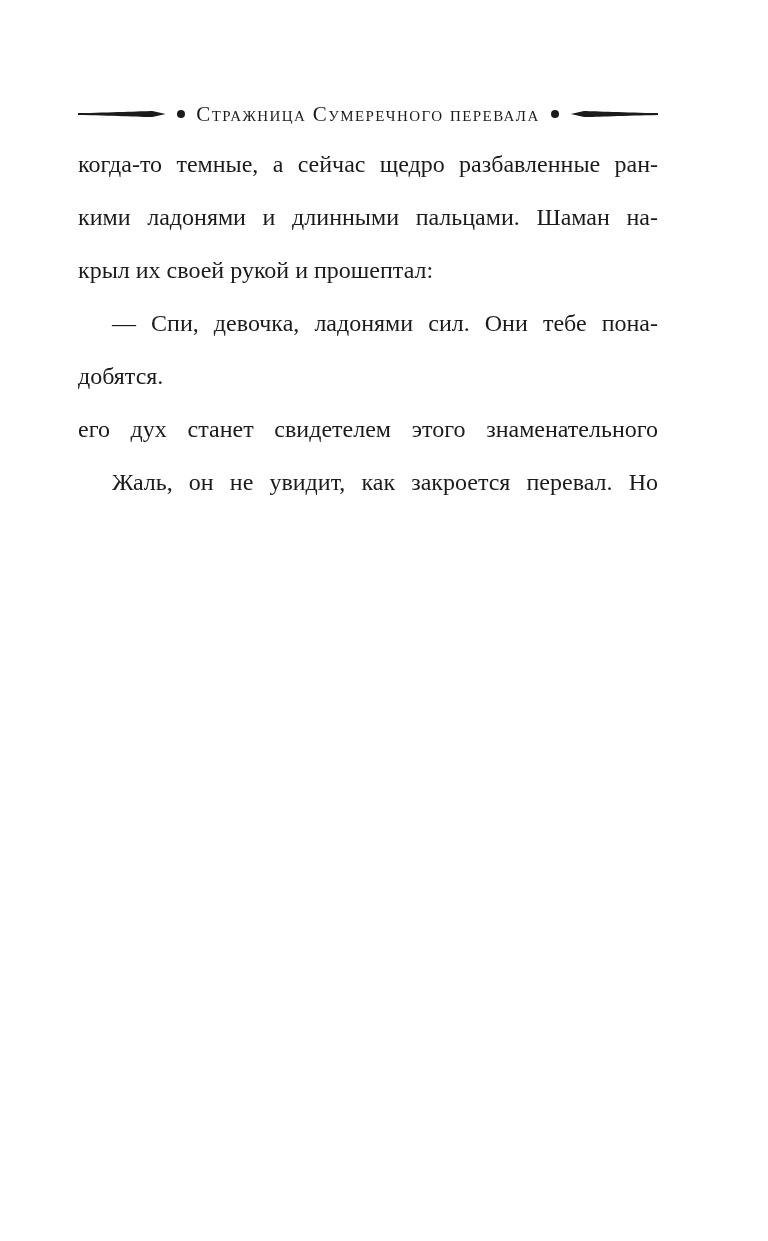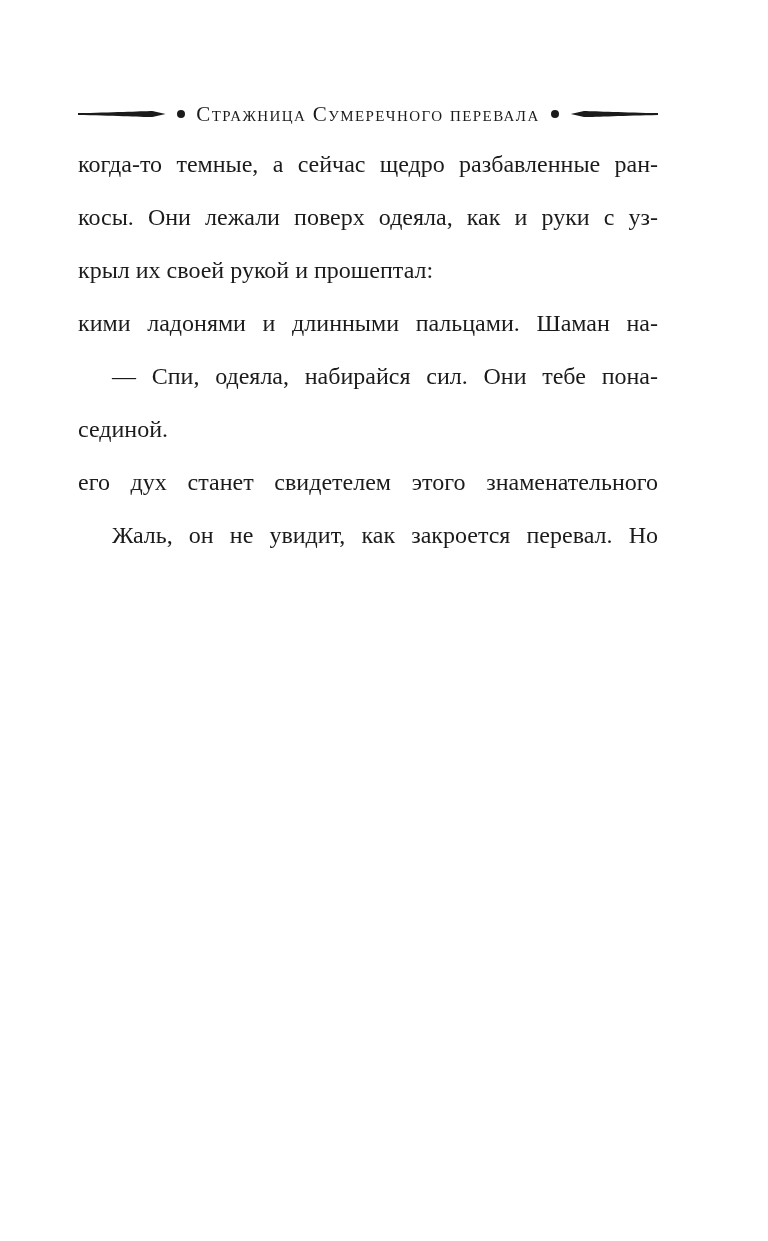--- a/index.html
+++ b/index.html
@@ -75,22 +75,21 @@
     <span class="header-bullet"></span>
     <span class="running-title">Стражница Сумеречного перевала</span>
     <span class="header-bullet"></span>
     <svg class="flourish" viewBox="0 0 120 12" preserveAspectRatio="none" aria-hidden="true">
       <path d="M120,5.1 C75,4.4 35,3.2 19,2.9 L1,6 L19,9.1 C35,8.8 75,7.6 120,6.9 Z" fill="#1b1b1b"></path>
     </svg>
   </div>
 
   <div class="body-text measure">
     <div class="line">когда-то темные, а сейчас щедро разбавленные ран-</div>
-    <div class="line">косы. Они лежали поверх одеяла, как и руки с уз-</div>
+    <div class="line">кими ладонями и длинными пальцами. Шаман на-</div>
     <div class="line para-end">крыл их своей рукой и прошептал:</div>
-    <div class="line">кими ладонями и длинными пальцами. Шаман на-</div>
-    <div class="line indent">— Спи, одеяла, набирайся сил. Они тебе пона-</div>
-    <div class="line para-end">сединой.</div>
+    <div class="line indent">— Спи, девочка, ладонями сил. Они тебе пона-</div>
+    <div class="line para-end">добятся.</div>
     <div class="line">его дух станет свидетелем этого знаменательного</div>
     <div class="line indent">Жаль, он не увидит, как закроется перевал. Но</div>
   </div>
 
 </div>
 
 </body></html>

